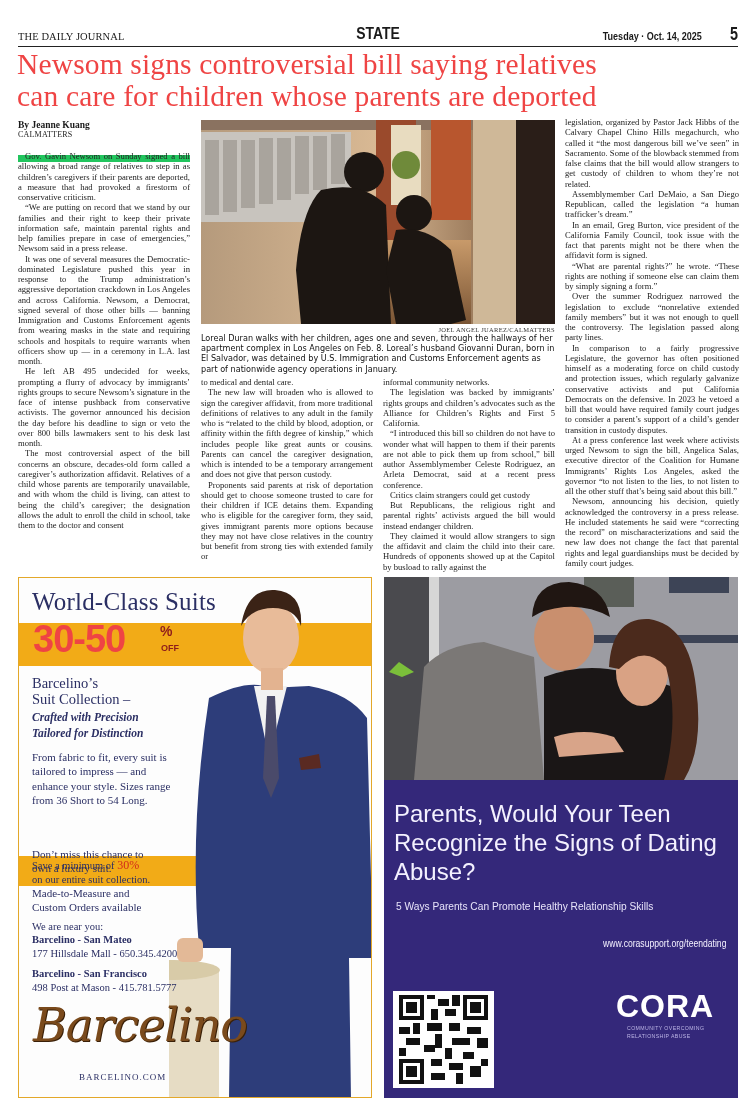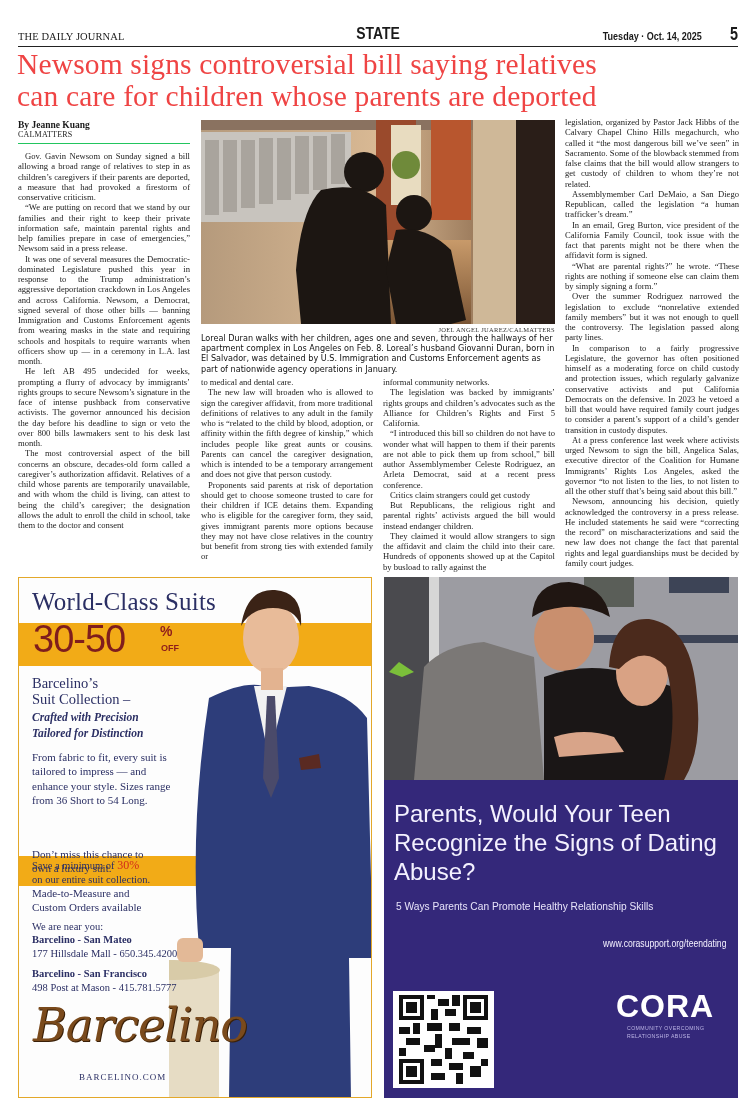--- a/index.html
+++ b/index.html
@@ -7,42 +7,42 @@
   body { position: relative; font-family: "Liberation Serif", "DejaVu Serif", serif; color: #1a1a1a; }
 
   .masthead { position: absolute; left: 18px; top: 24px; width: 720px; height: 23px; border-bottom: 1.3px solid #222; }
   .paper-name { position: absolute; left: 0; top: 7px; font-size: 10.5px; letter-spacing: 0.1px; color: #222; }
   .section { position: absolute; left: 0; right: 0; top: 0; text-align: center; font-family: "Liberation Sans", "DejaVu Sans", sans-serif; font-weight: bold; font-size: 17px; letter-spacing: 0; transform: scaleX(0.82); }
   .dateline { position: absolute; right: 36px; top: 6px; font-family: "Liberation Sans", "DejaVu Sans", sans-serif; font-weight: bold; font-size: 11px; transform: scaleX(0.82); transform-origin: right center; }
   .page-num { position: absolute; right: 0; top: 0; font-family: "Liberation Sans", "DejaVu Sans", sans-serif; font-weight: bold; font-size: 18px; transform: scaleX(0.8); transform-origin: right center; }
 
   .headline { position: absolute; left: 17px; top: 48px; width: 724px; font-size: 29.5px; line-height: 32px; color: #ef4444; letter-spacing: 0.15px; font-weight: normal; }
 
-  .byline-block { position: absolute; left: 18px; top: 120px; width: 172px; border-bottom: 1px solid #22c55e; padding-bottom: 4px; }
+  .byline-block { position: absolute; left: 18px; top: 120px; width: 172px; border-bottom: 7px solid #22c55e; padding-bottom: 16px; }
   .byline { font-weight: bold; font-size: 9.5px; line-height: 10px; }
   .outlet { font-size: 8px; letter-spacing: 0.2px; line-height: 9px; }
 
   .col { position: absolute; font-size: 8.6px; line-height: 10.25px; text-align: justify; color: #222; }
   .col p { text-indent: 7px; }
   .col p.noindent { text-indent: 0; }
   .col1 { left: 18px; top: 151px; width: 172px; }
   .col2 { left: 201px; top: 377px; width: 172px; }
   .col3 { left: 383px; top: 377px; width: 172px; }
   .col4 { left: 565px; top: 117px; width: 174px; }
   .subhead { text-indent: 7px; }
 
   .photo { position: absolute; left: 201px; top: 120px; width: 354px; height: 204px; overflow: hidden; background: #3a2c22; }
   .credit { position: absolute; left: 201px; top: 326px; width: 354px; text-align: right; font-size: 6.5px; letter-spacing: 0.3px; color: #333; }
   .caption { position: absolute; left: 201px; top: 333px; width: 356px; font-family: "DejaVu Sans", "Liberation Sans", sans-serif; font-size: 8.1px; line-height: 10.2px; color: #111; }
 
   
   .suit-ad { position: absolute; left: 18px; top: 577px; width: 354px; height: 521px; border: 1.5px solid #e3a82a; background: #fdfdfd; overflow: hidden; }
   .suit-title { position: absolute; left: 13px; top: 10px; font-size: 25px; color: #2b2f64; letter-spacing: 0.2px; }
   .suit-band { position: absolute; left: 0; top: 45px; width: 100%; height: 43px; background: #f2ab17; }
-  .suit-pct { position: absolute; left: 14px; top: 40px; font-family: "Liberation Sans", "DejaVu Sans", sans-serif; font-weight: normal; font-size: 38px; color: #7f1d1d; letter-spacing: -1px; transform: scaleX(1.0); }
+  .suit-pct { position: absolute; left: 14px; top: 40px; font-family: "Liberation Sans", "DejaVu Sans", sans-serif; font-weight: bold; font-size: 38px; color: #ef4444; letter-spacing: -1px; transform: scaleX(1.0); }
   .suit-pct-sup { position: absolute; left: 141px; top: 47px; font-family: "Liberation Sans", sans-serif; font-weight: bold; font-size: 14px; color: #8e1c1c; line-height: 12px; }
   .suit-pct-off { position: absolute; left: 142px; top: 65px; font-family: "Liberation Sans", sans-serif; font-weight: bold; font-size: 9px; color: #8e1c1c; }
   .suit-brand { position: absolute; left: 13px; top: 98px; font-size: 14.5px; line-height: 15.5px; color: #2b2f64; }
   .suit-tag { position: absolute; left: 13px; top: 131px; font-size: 11.5px; line-height: 16px; font-style: italic; font-weight: bold; color: #2b2f64; }
   .suit-body { position: absolute; left: 13px; top: 172px; width: 150px; font-size: 11px; line-height: 14.3px; color: #2b2f64; }
   .suit-body2 { position: absolute; left: 13px; top: 253px; font-size: 11px; line-height: 14.3px; color: #2b2f64; margin-top: 16px; }
   .suit-band2 { position: absolute; left: 0; top: 278px; width: 200px; height: 30px; background: #f2ab17; }
   .suit-save { position: absolute; left: 13px; top: 280px; font-size: 10.5px; line-height: 14px; color: #2b2f64; }
   .suit-save .hl { color: #d22a1b; font-weight: normal; font-size: 12px; }
   .suit-mtm { position: absolute; left: 13px; top: 308px; font-size: 11px; line-height: 14.3px; color: #2b2f64; }

